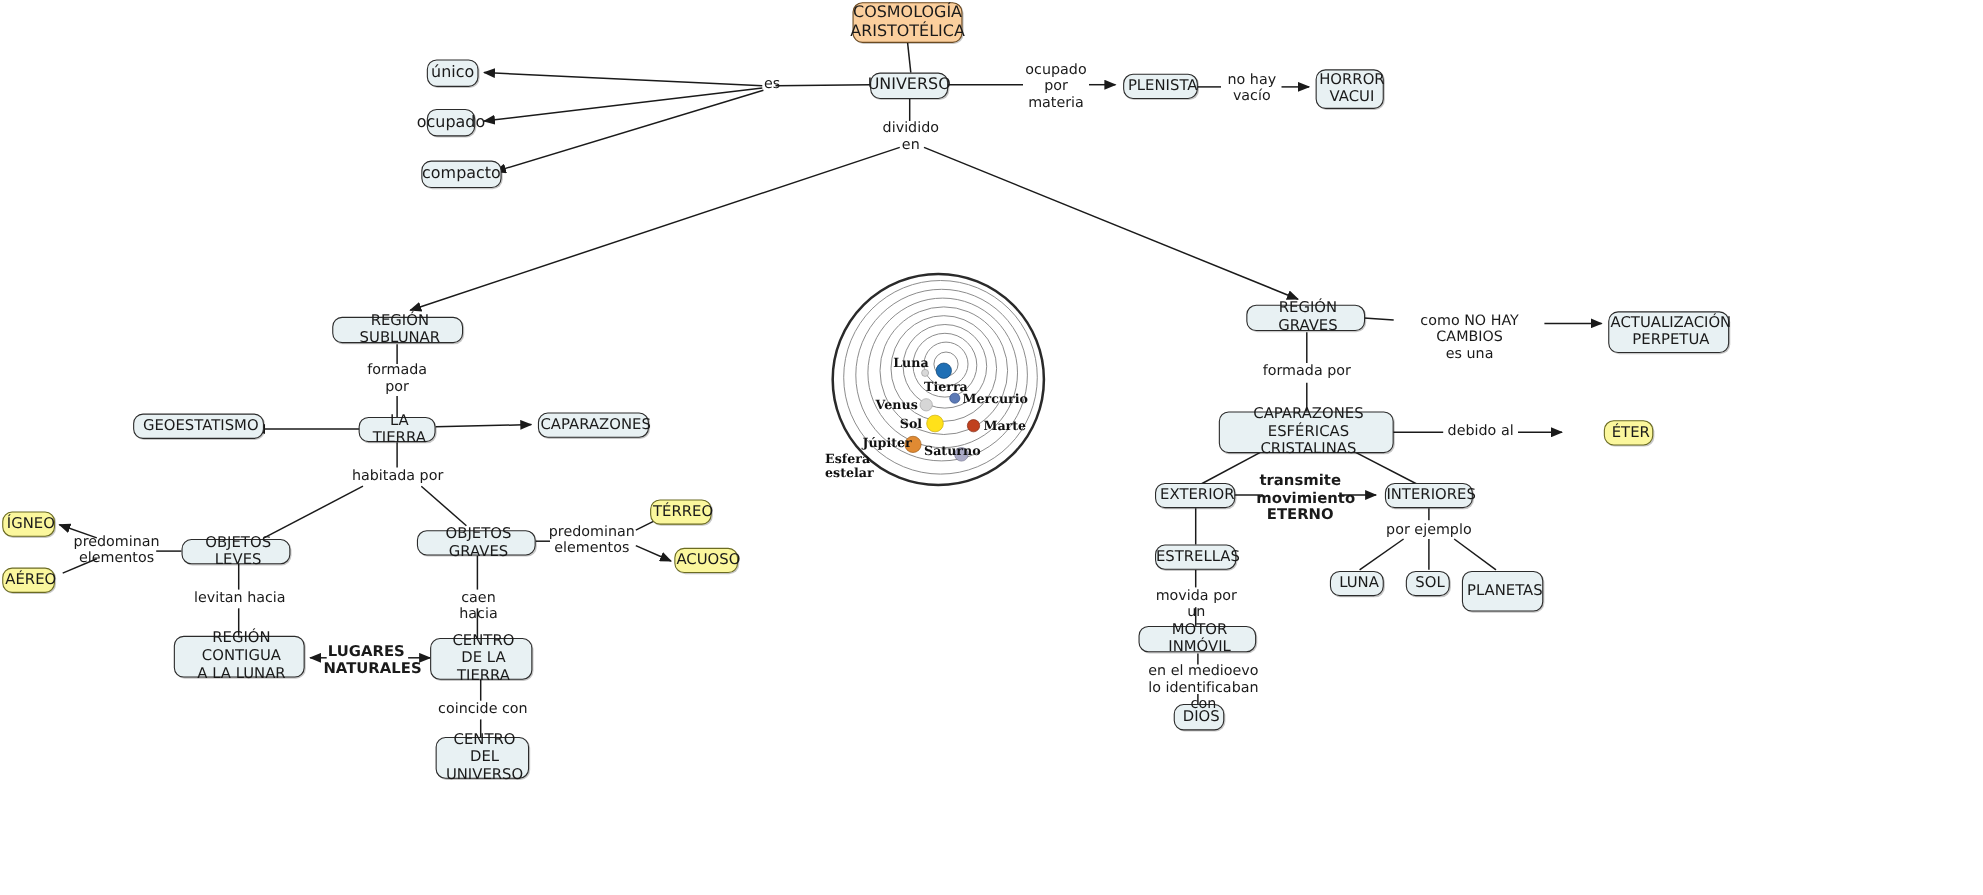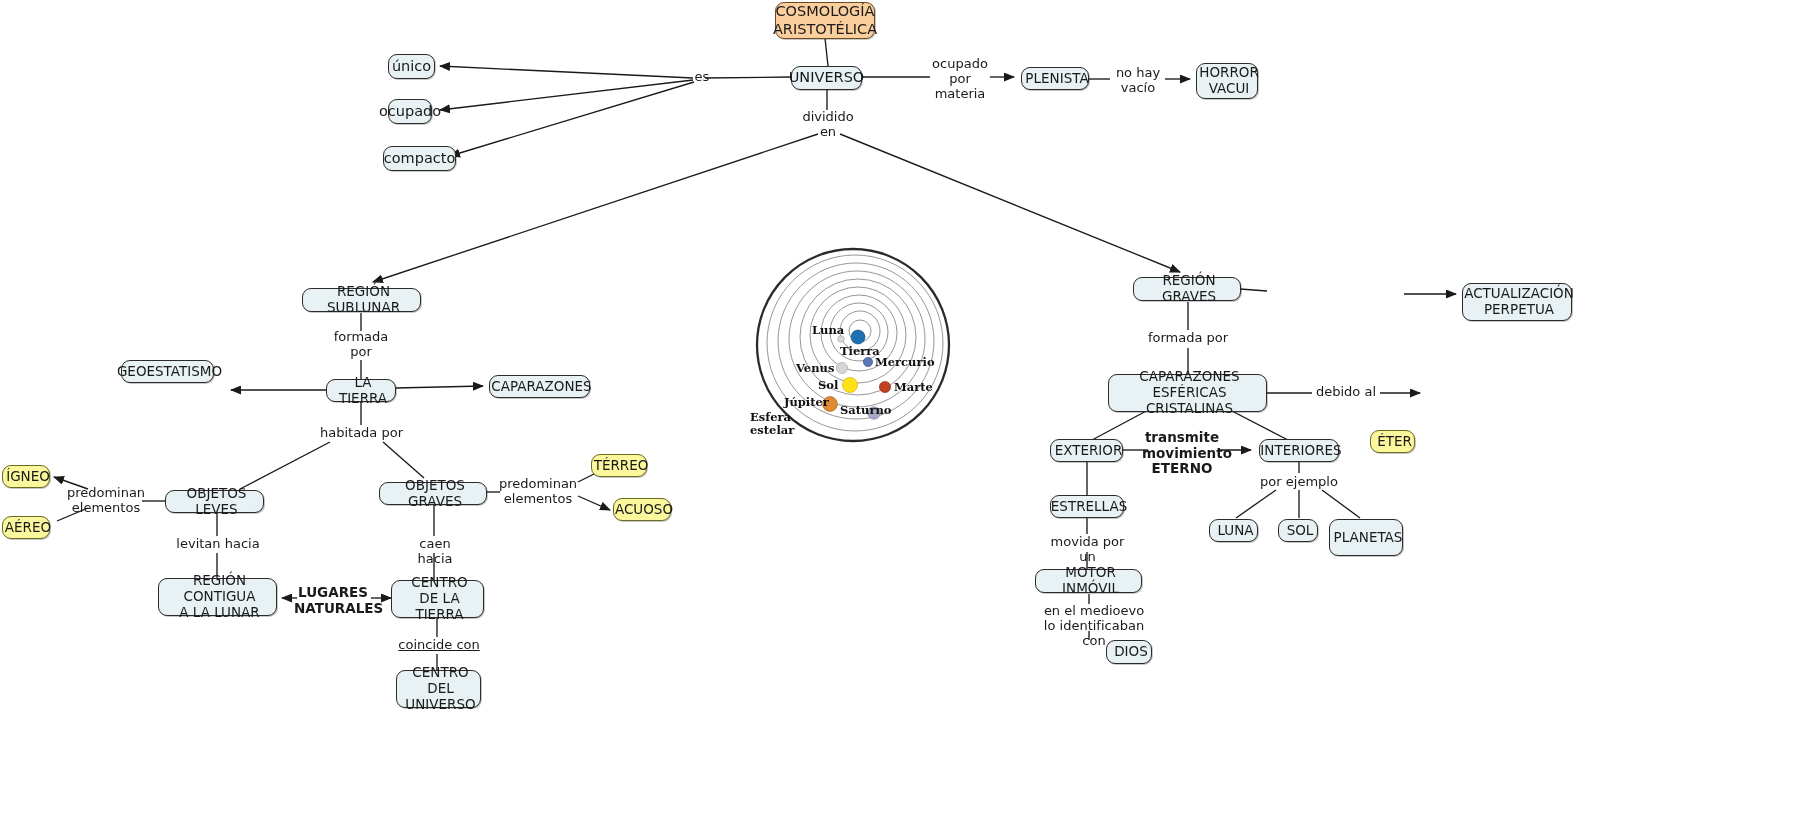--- a/index.html
+++ b/index.html
@@ -213,21 +213,21 @@
   <div class="node md" style="left:388px;top:54px;width:47px;height:25px;">único</div>
   <div class="node md" style="left:388px;top:99px;width:44px;height:25px;">ocupado</div>
   <div class="node md" style="left:383px;top:146px;width:73px;height:25px;">compacto</div>
 
   <div class="node sm" style="left:1021px;top:67px;width:68px;height:23px;">PLENISTA</div>
   <div class="node sm" style="left:1196px;top:63px;width:62px;height:36px;">HORROR
 VACUI</div>
 
   <div class="node sm" style="left:302px;top:288px;width:119px;height:24px;">REGIÓN SUBLUNAR</div>
   <div class="node sm" style="left:326px;top:379px;width:70px;height:23px;">LA TIERRA</div>
-  <div class="node sm" style="left:121px;top:360px;width:93px;height:23px;">GEOESTATISMO</div>
+  <div class="node sm" style="left:121px;top:376px;width:119px;height:23px;">GEOESTATISMO</div>
   <div class="node sm" style="left:489px;top:375px;width:101px;height:23px;">CAPARAZONES</div>
 
   <div class="node sm" style="left:165px;top:490px;width:99px;height:23px;">OBJETOS LEVES</div>
   <div class="node sm" style="left:379px;top:482px;width:108px;height:23px;">OBJETOS GRAVES</div>
 
   <div class="node sm yellow" style="left:2px;top:465px;width:48px;height:23px;">ÍGNEO</div>
   <div class="node sm yellow" style="left:2px;top:516px;width:48px;height:23px;">AÉREO</div>
   <div class="node sm yellow" style="left:591px;top:454px;width:56px;height:23px;">TÉRREO</div>
   <div class="node sm yellow" style="left:613px;top:498px;width:58px;height:23px;">ACUOSO</div>
 
@@ -237,28 +237,28 @@
 DE LA TIERRA</div>
   <div class="node sm" style="left:396px;top:670px;width:85px;height:38px;">CENTRO DEL
 UNIVERSO</div>
 
   <div class="node sm" style="left:1133px;top:277px;width:108px;height:24px;">REGIÓN GRAVES</div>
   <div class="node sm" style="left:1462px;top:283px;width:110px;height:38px;">ACTUALIZACIÓN
 PERPETUA</div>
 
   <div class="node sm" style="left:1108px;top:374px;width:159px;height:38px;">CAPARAZONES ESFÉRICAS
 CRISTALINAS</div>
-  <div class="node sm yellow" style="left:1370px;top:382px;width:45px;height:23px;margin-top:48px;">ÉTER</div>
+  <div class="node sm yellow" style="left:1458px;top:382px;width:45px;height:23px;">ÉTER</div>
 
   <div class="node sm" style="left:1050px;top:439px;width:73px;height:23px;">EXTERIOR</div>
   <div class="node sm" style="left:1259px;top:439px;width:80px;height:23px;">INTERIORES</div>
 
   <div class="node sm" style="left:1050px;top:495px;width:74px;height:23px;">ESTRELLAS</div>
   <div class="node sm" style="left:1035px;top:569px;width:107px;height:24px;">MOTOR INMÓVIL</div>
-  <div class="node sm" style="left:1067px;top:640px;width:46px;height:24px;margin-left:39px;">DIOS</div>
+  <div class="node sm" style="left:1067px;top:640px;width:46px;height:24px;">DIOS</div>
 
   <div class="node sm" style="left:1209px;top:519px;width:49px;height:23px;">LUNA</div>
   <div class="node sm" style="left:1278px;top:519px;width:40px;height:23px;">SOL</div>
   <div class="node sm" style="left:1329px;top:519px;width:74px;height:37px;">PLANETAS</div>
 
   <div class="lbl" style="left:691px;top:70px;width:22px;">es</div>
   <div class="lbl" style="left:926px;top:57px;width:68px;">ocupado
 por
 materia</div>
   <div class="lbl" style="left:1109px;top:66px;width:58px;">no hay
@@ -272,22 +272,24 @@
 
   <div class="lbl" style="left:66px;top:486px;width:80px;">predominan
 elementos</div>
   <div class="lbl" style="left:498px;top:477px;width:80px;">predominan
 elementos</div>
 
   <div class="lbl" style="left:176px;top:537px;width:84px;">levitan hacia</div>
   <div class="lbl" style="left:400px;top:537px;width:70px;">caen hacia</div>
   <div class="lbl bold" style="left:294px;top:585px;width:78px;">LUGARES
 NATURALES</div>
-  <div class="lbl" style="left:396px;top:638px;width:86px;text-decoration:underline;">coincide con</div>
-
+  <div class="lbl" style="left:396px;top:638px;width:86px;">coincide con</div>
+
+  <div class="lbl" style="left:1268px;top:285px;width:136px;">como NO HAY CAMBIOS
+es una</div>
   <div class="lbl" style="left:1142px;top:331px;width:92px;">formada por</div>
   <div class="lbl" style="left:1313px;top:385px;width:66px;">debido al</div>
   <div class="lbl bold" style="left:1142px;top:430px;width:80px;">transmite
 movimiento
 ETERNO</div>
   <div class="lbl" style="left:1255px;top:475px;width:88px;">por ejemplo</div>
   <div class="lbl" style="left:1041px;top:535px;width:93px;">movida por un</div>
   <div class="lbl" style="left:1033px;top:604px;width:122px;">en el medioevo
 lo identificaban con</div>
 

